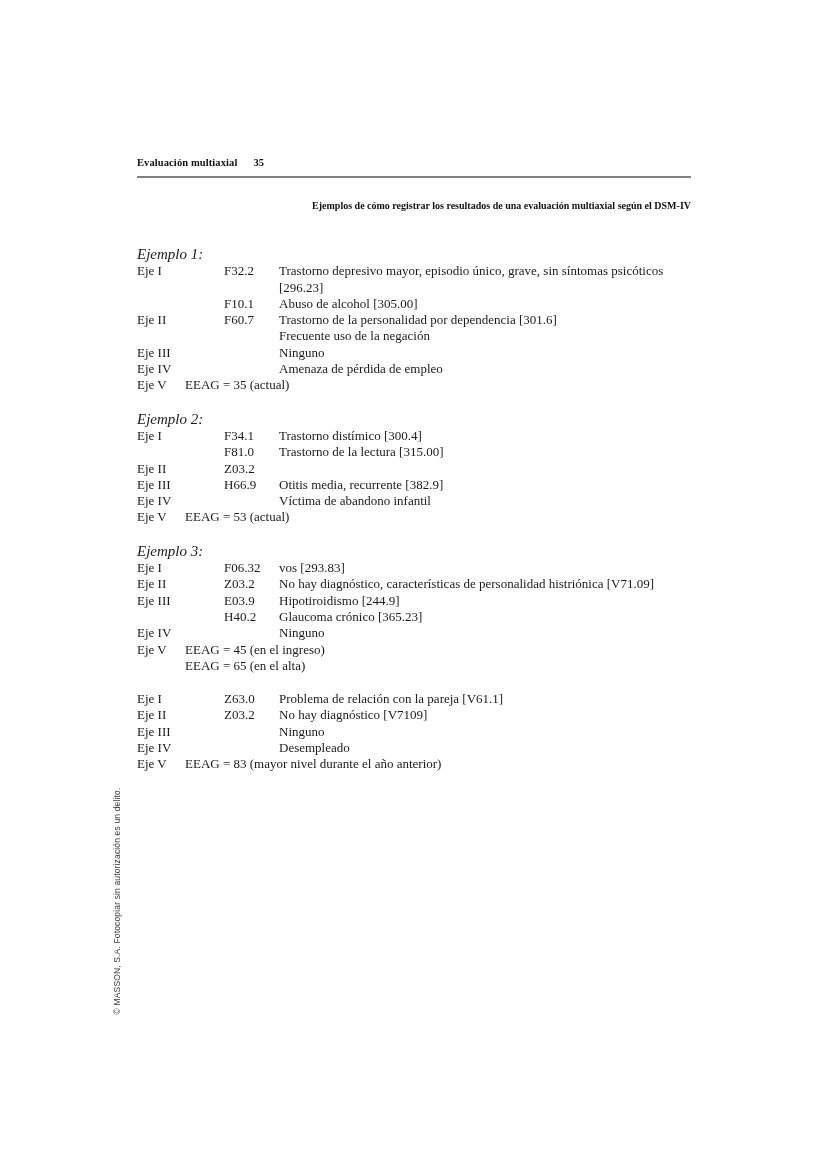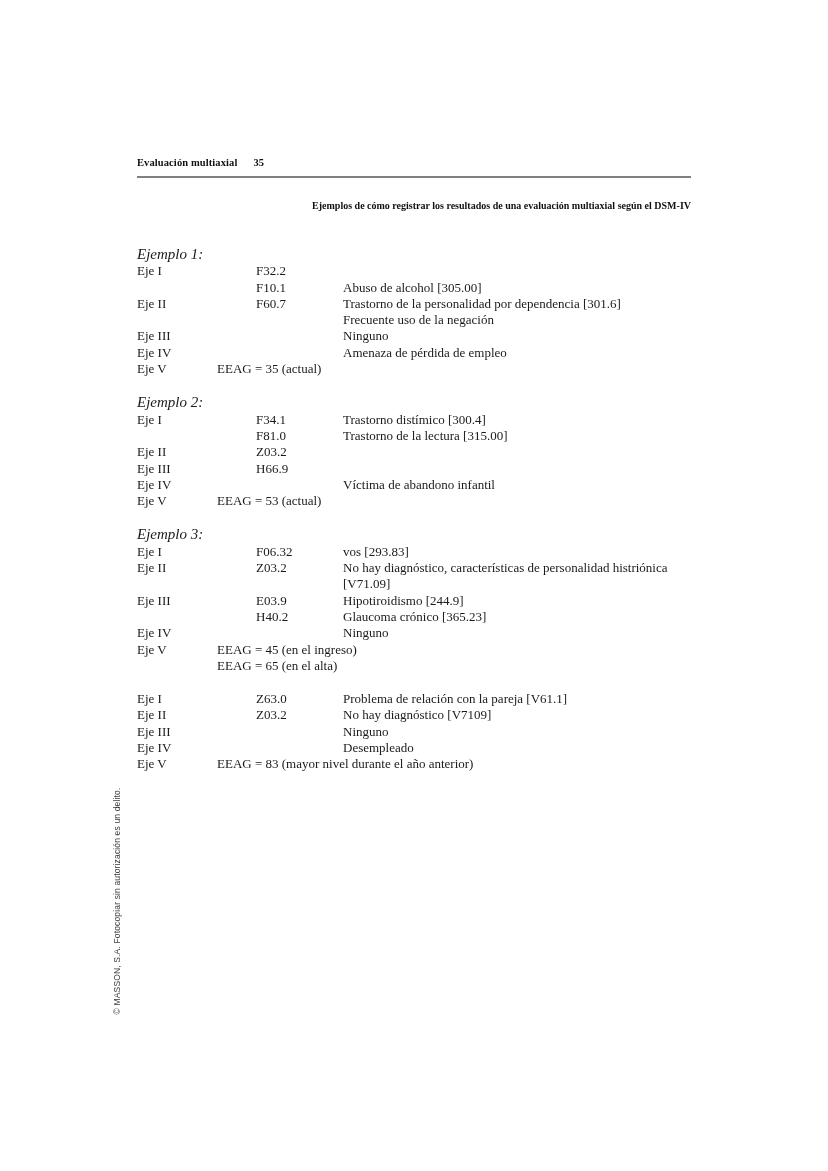--- a/index.html
+++ b/index.html
@@ -74,21 +74,20 @@
     font-size: 15px;
     line-height: 16.3px;
     margin-bottom: 1px;
   }
 
   .row {
     display: flex;
     align-items: flex-start;
     font-size: 13px;
     line-height: 16.3px;
-    gap: 32px;
   }
   .col-axis {
     width: 48px;
     flex: 0 0 48px;
   }
   .col-code {
     width: 55px;
     flex: 0 0 55px;
     margin-left: 39px;
   }
@@ -147,20 +146,21 @@
     <span>Ejemplos de cómo registrar los resultados de una evaluación multiaxial</span>
     <span>según el DSM-IV</span>
   </h1>
 
   <div class="examples" id="examples-root">
       <div class="example-block">
         <div class="example-label">Ejemplo 1:</div>
         <div class="row">
           <div class="col-axis">Eje I</div>
           <div class="col-code">F32.2</div>
+          <div class="col-desc desc-just"><span>Trastorno depresivo mayor, episodio único, grave, sin síntomas psicóticos</span><span class="cont">[296.23]</span></div>
         </div>
         <div class="row">
           <div class="col-axis"></div>
           <div class="col-code">F10.1</div>
           <div class="col-desc">Abuso de alcohol [305.00]</div>
         </div>
         <div class="row">
           <div class="col-axis">Eje II</div>
           <div class="col-code">F60.7</div>
           <div class="col-desc">Trastorno de la personalidad por dependencia [301.6]</div>
@@ -197,20 +197,21 @@
           <div class="col-code">F81.0</div>
           <div class="col-desc">Trastorno de la lectura [315.00]</div>
         </div>
         <div class="row">
           <div class="col-axis">Eje II</div>
           <div class="col-code">Z03.2</div>
         </div>
         <div class="row">
           <div class="col-axis">Eje III</div>
           <div class="col-code">H66.9</div>
+          <div class="col-desc">Otitis media, recurrente [382.9]</div>
         </div>
         <div class="row">
           <div class="col-axis">Eje IV</div>
           <div class="col-code"></div>
           <div class="col-desc">Víctima de abandono infantil</div>
         </div>
         <div class="row wide">
           <div class="col-axis">Eje V</div>
           <div class="col-code-wide">EEAG = 53 (actual)</div>
         </div>

